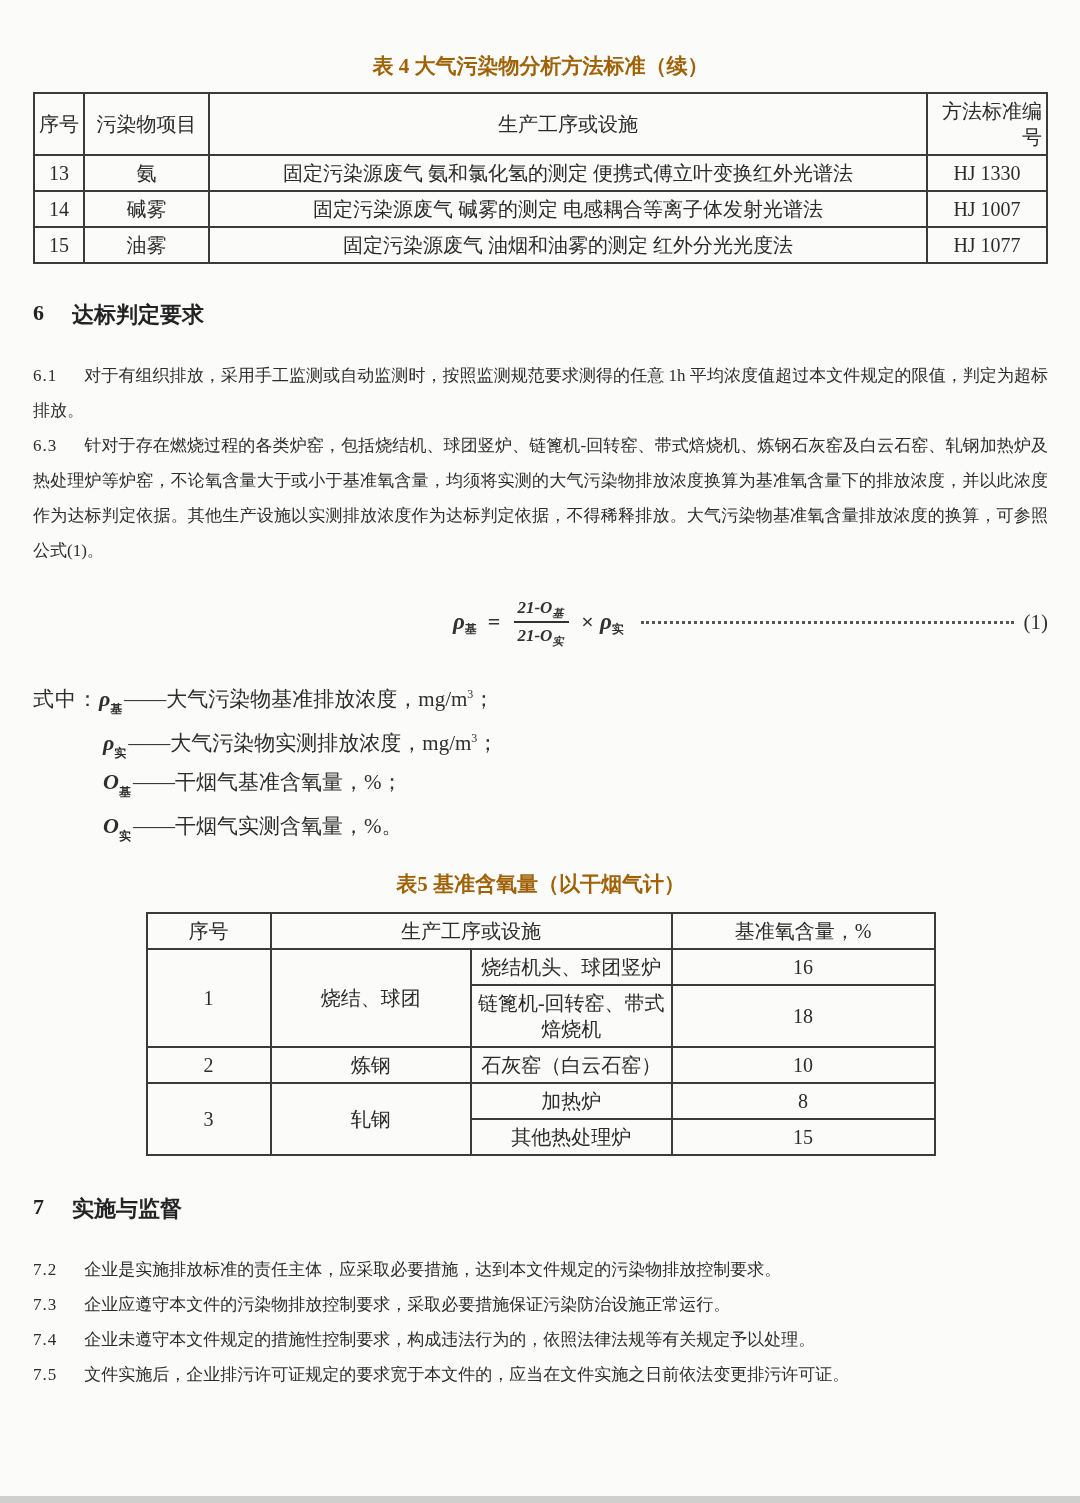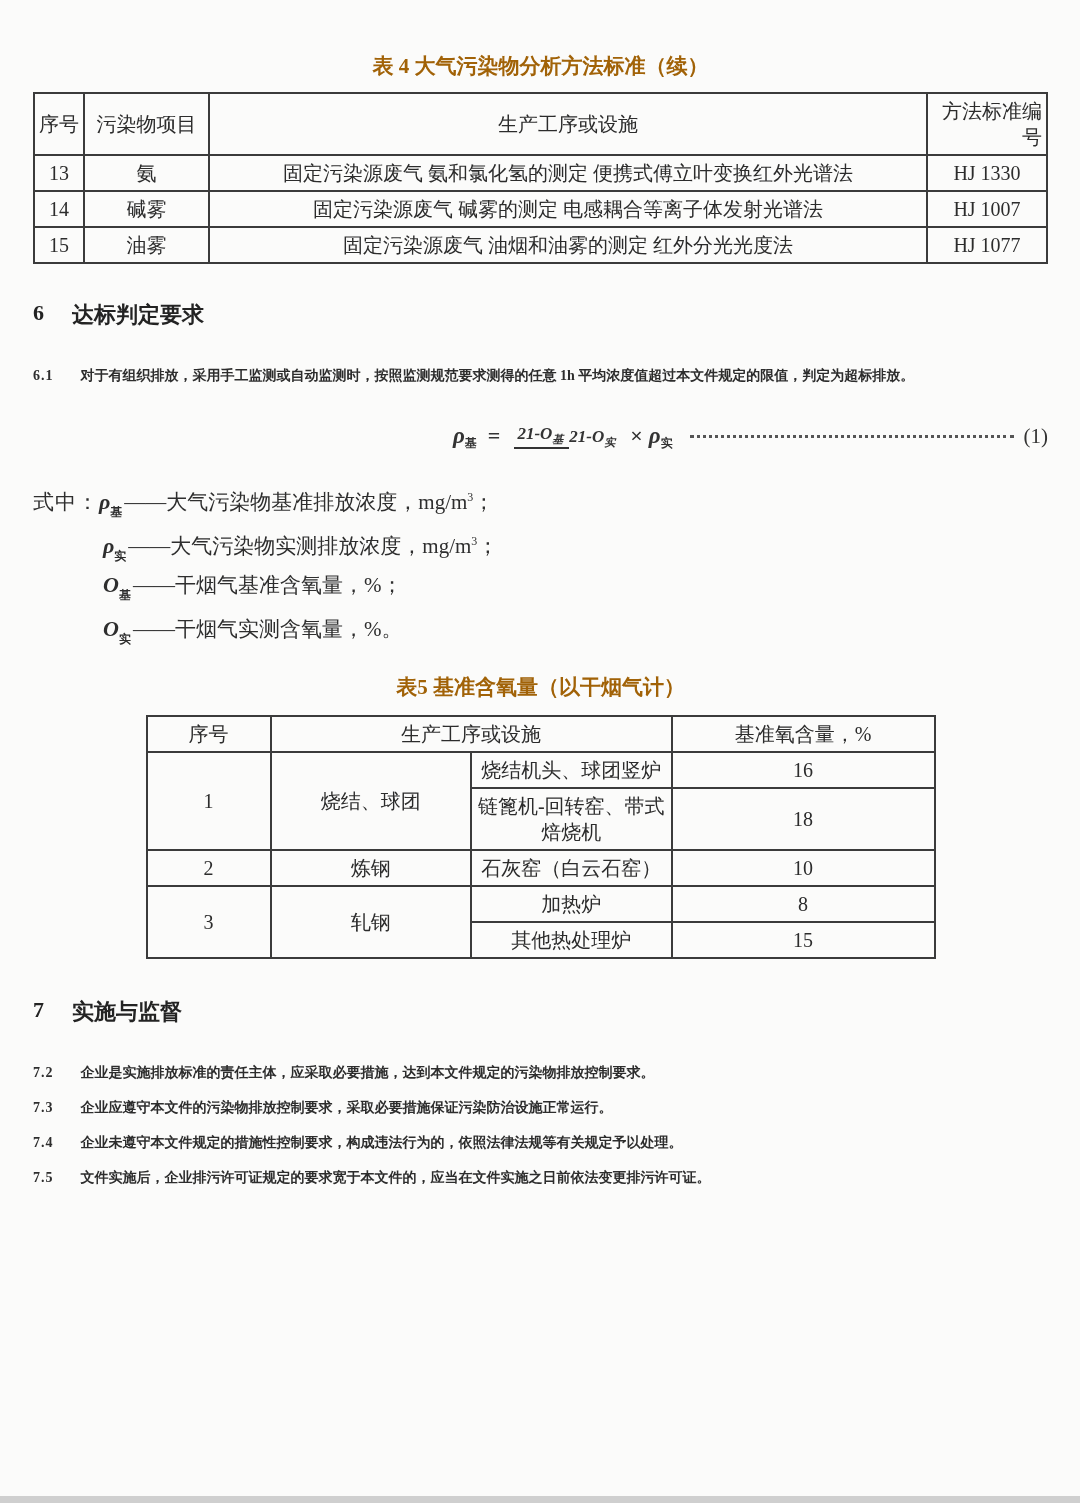--- a/index.html
+++ b/index.html
@@ -50,45 +50,45 @@
     font-size: 22px;
     font-weight: bold;
     color: #232323;
     display: flex;
   }
   .section-heading .h-num { margin-right: 28px; }
   .h6 { margin-top: 36px; }
   .h7 { margin-top: 38px; }
   .clauses { margin-top: 28px; }
   .clause {
-    font-size: 14px;
+    font-size: 17px;
     line-height: 35px;
     text-align: justify;
     color: #2d2d2d;
-    font-weight: bold;
   }
   .clause .cnum { margin-right: 27px; letter-spacing: 1px; }
   
   .formula-line {
     display: flex;
     align-items: center;
     margin: 30px 0 26px;
     padding-left: 420px;
   }
   .f-expr {
     display: inline-flex;
     align-items: center;
     font-size: 22px;
     color: #333;
   }
   .f-var { font-style: italic; font-weight: bold; font-size: 23px; }
   .f-sub { font-size: 12px; font-weight: bold; position: relative; top: 7px; margin-right: 3px; }
   .f-eq { margin: 0 8px; font-weight: bold; }
   .frac {
     display: inline-flex;
+    flex-direction: column;
     text-align: center;
     font-size: 17px;
     font-weight: bold;
     font-style: italic;
     margin: 0 6px;
   }
   .frac .fnum { border-bottom: 2px solid #333; padding: 0 3px 3px; }
   .frac .fden { padding-top: 3px; font-style: italic; }
   .frac .f-sub { font-size: 11px; top: 4px; }
   .f-times { margin: 0 6px; font-weight: bold; }
@@ -164,20 +164,23 @@
 
   <div class="section-heading h6">
     <span class="h-num">6</span>
     <span>达标判定要求</span>
   </div>
 
   <div class="clauses">
     <p class="clause">
       <span class="cnum">6.1</span><span>对于有组织排放，采用手工监测或自动监测时，按照监测规范要求测得的任意 1h 平均浓度值超过本文件规定的限值，判定为超标排放。</span>
     </p>
+    <p class="clause">
+      <span class="cnum">6.3</span><span>针对于存在燃烧过程的各类炉窑，包括烧结机、球团竖炉、链篦机-回转窑、带式焙烧机、炼钢石灰窑及白云石窑、轧钢加热炉及热处理炉等炉窑，不论氧含量大于或小于基准氧含量，均须将实测的大气污染物排放浓度换算为基准氧含量下的排放浓度，并以此浓度作为达标判定依据。其他生产设施以实测排放浓度作为达标判定依据，不得稀释排放。大气污染物基准氧含量排放浓度的换算，可参照公式(1)。</span>
+    </p>
   </div>
 
   <div class="formula-line">
     <span class="f-expr">
       <span class="f-var">ρ</span>
         <span class="f-sub">基</span>
       <span class="f-eq">=</span>
       <span class="frac">
         <span class="fnum"><span>21-O</span><span class="f-sub">基</span></span>
         <span class="fden"><span>21-O</span><span class="f-sub">实</span></span>

